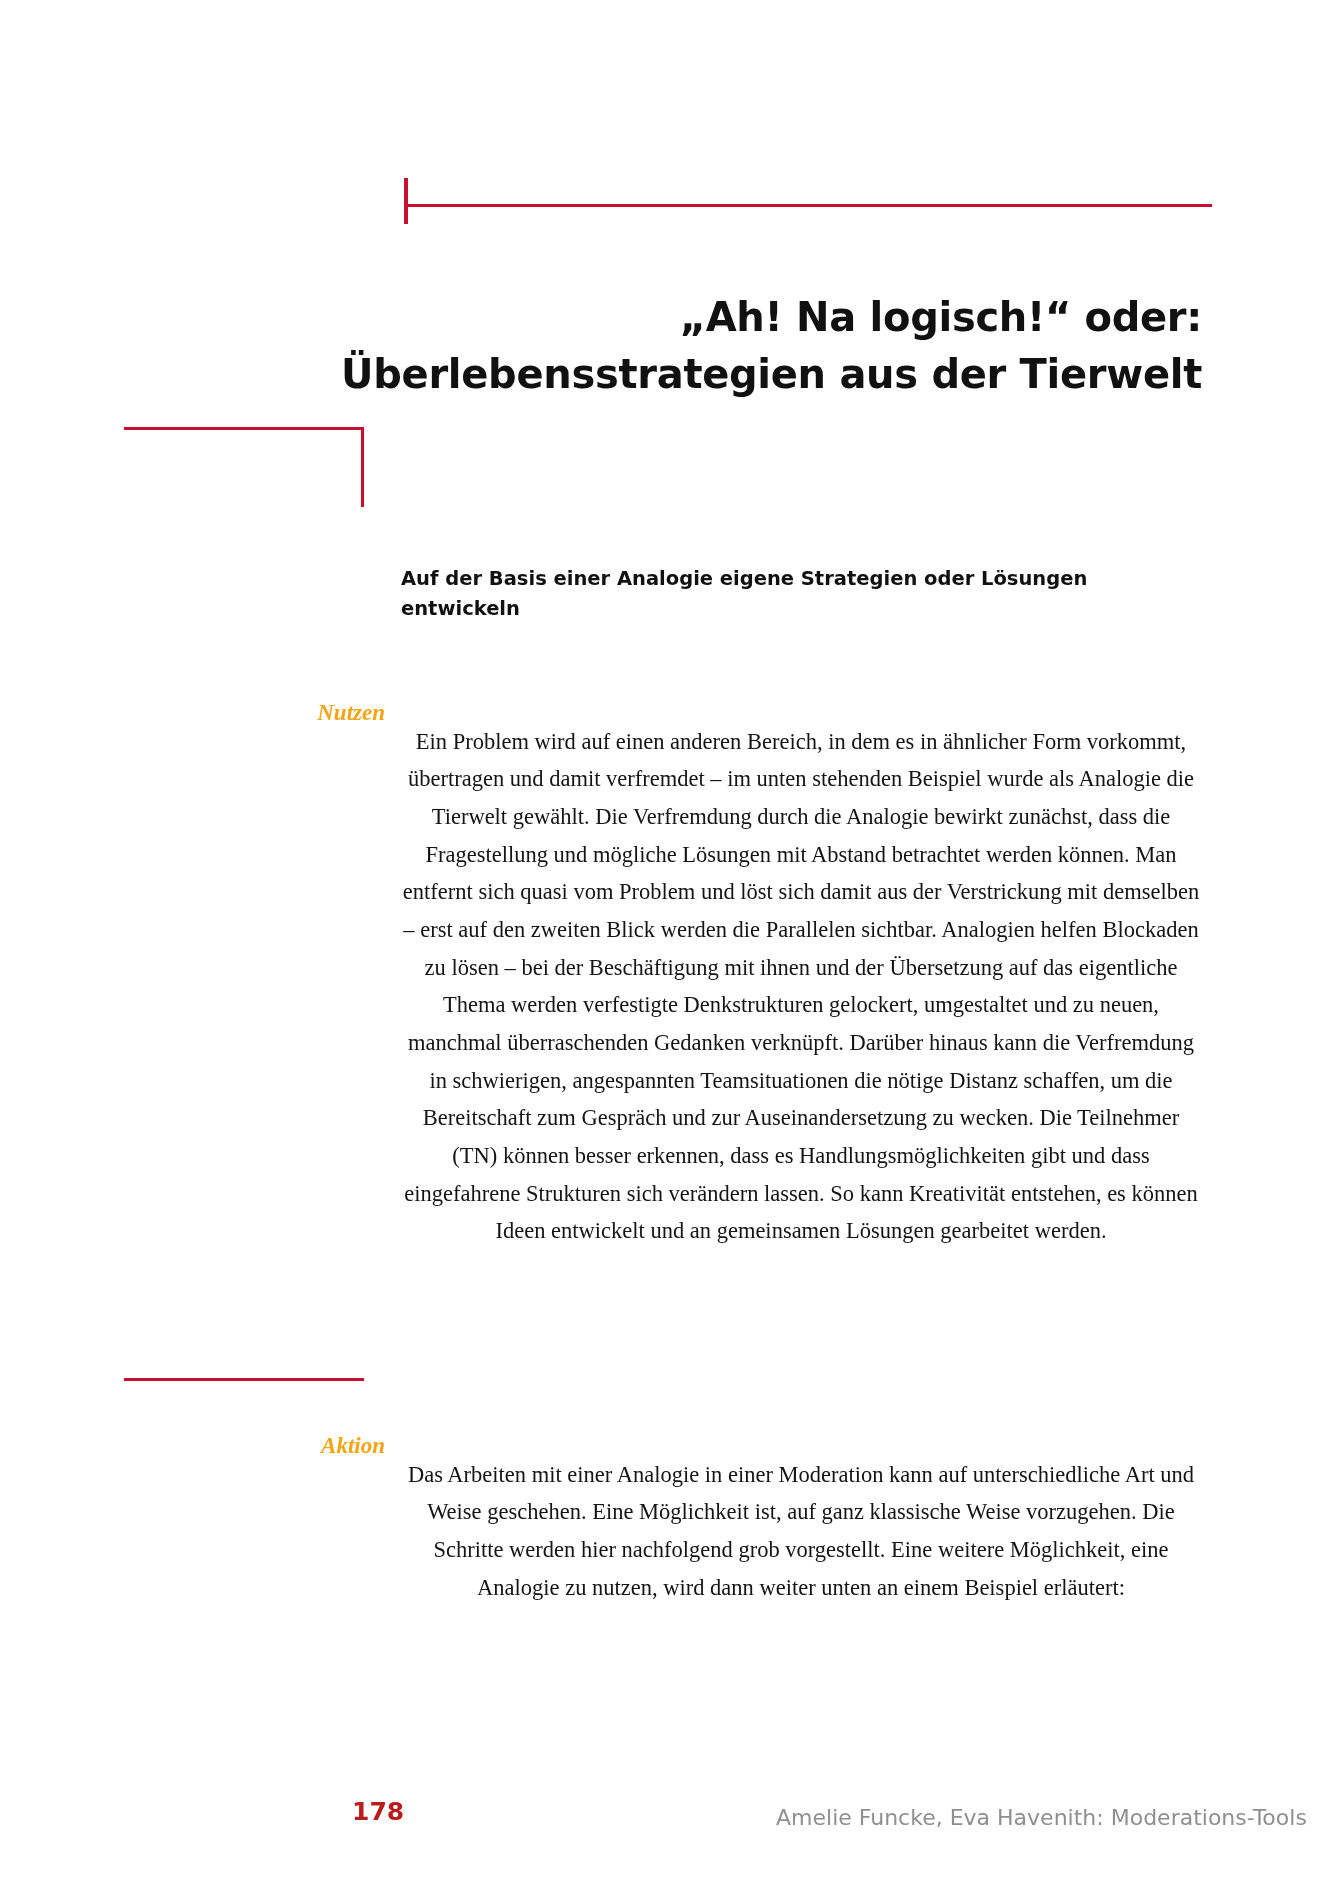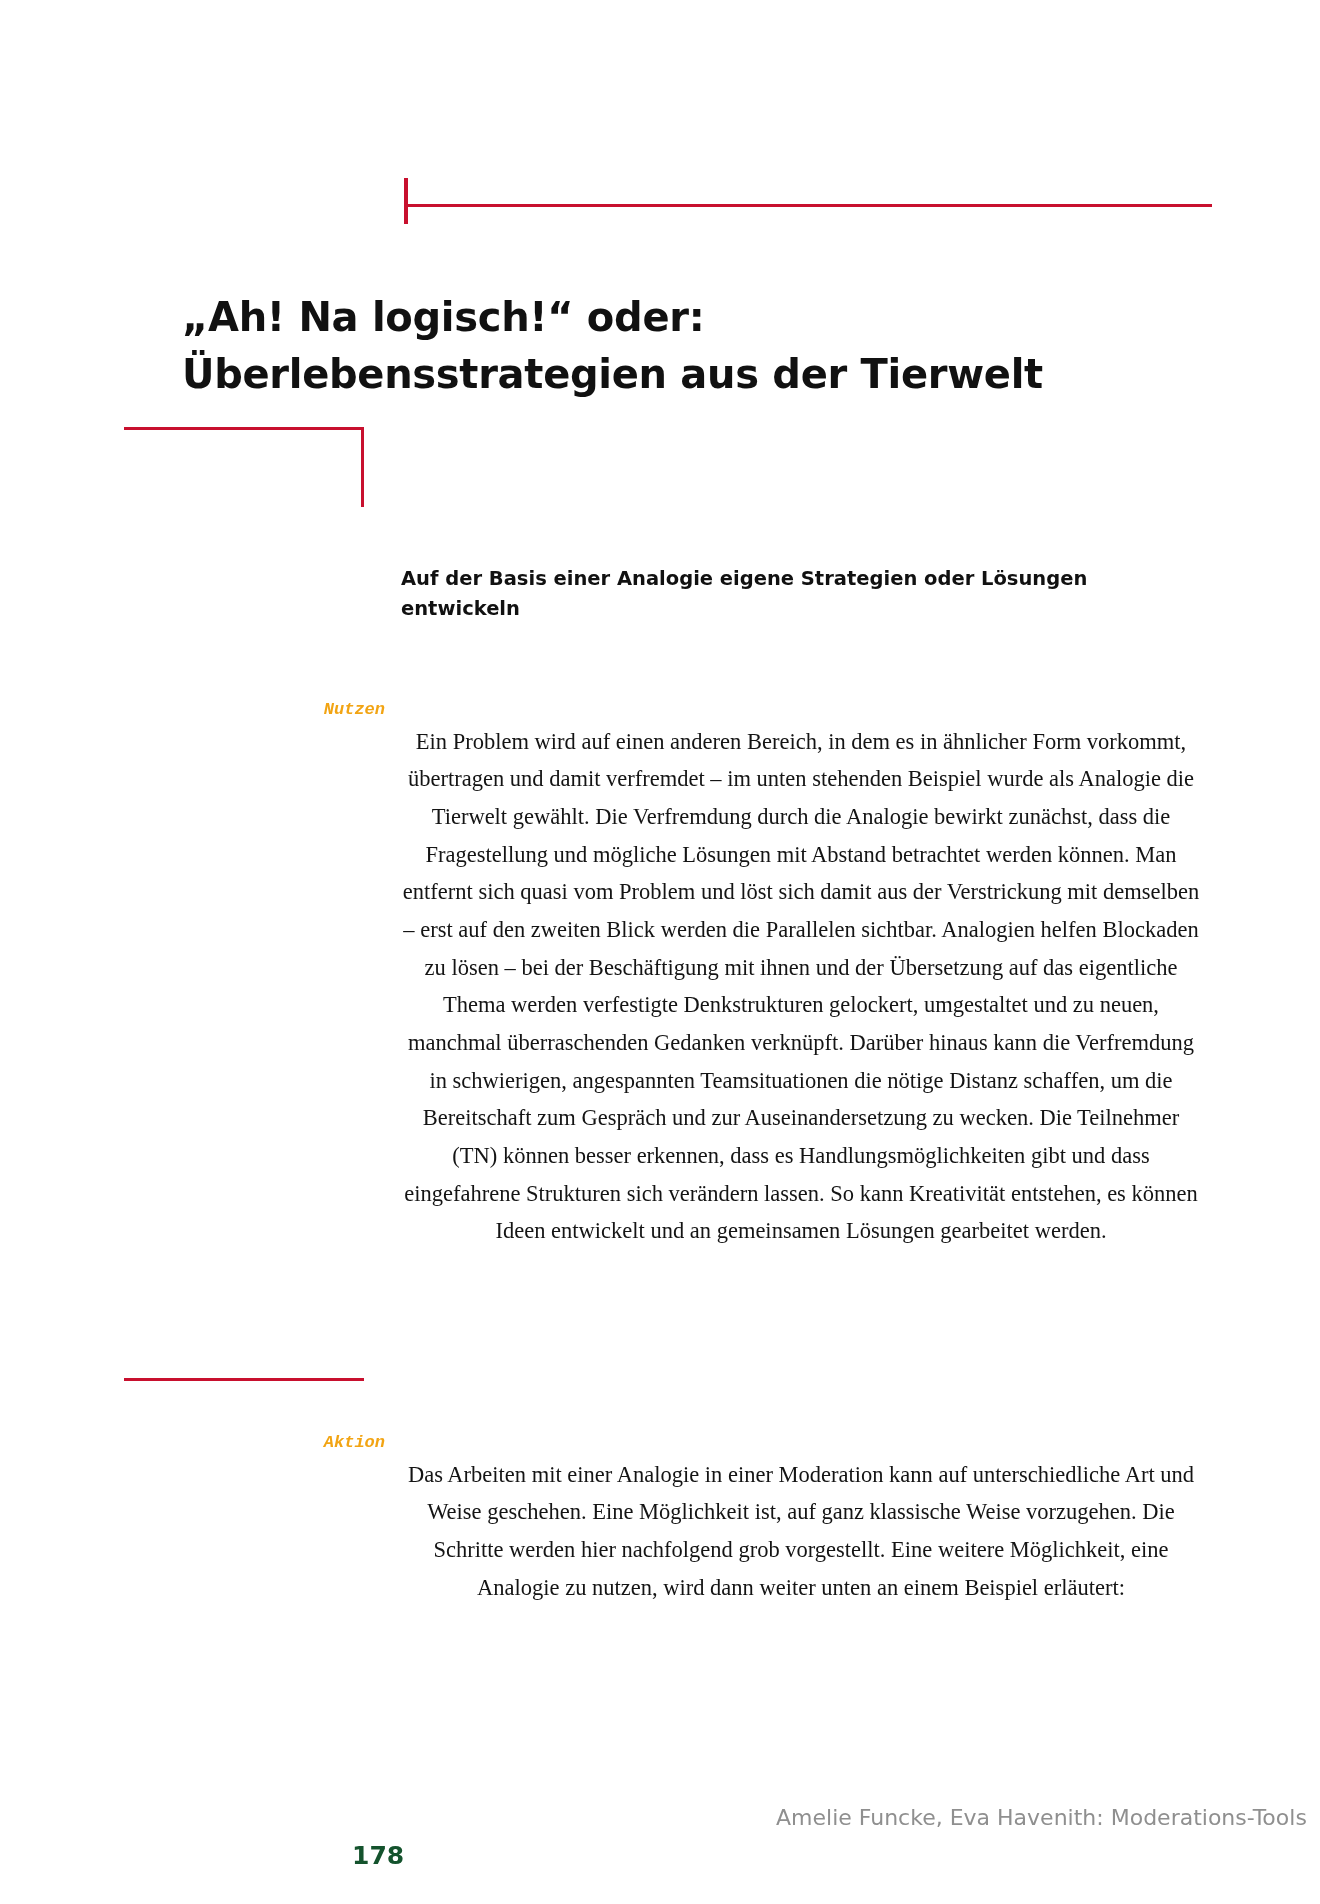--- a/index.html
+++ b/index.html
@@ -68,20 +68,21 @@
     position: absolute;
     left: 182px;
     top: 262px;
     width: 1020px;
     font-family: "DejaVu Sans", sans-serif;
     font-weight: bold;
     font-size: 40px;
     line-height: 1.42;
     letter-spacing: -0.3px;
     color: #111111;
+    text-align: right;
   }
 
   
   .subtitle {
     position: absolute;
     left: 401px;
     top: 548px;
     width: 690px;
     font-family: "DejaVu Sans", sans-serif;
     font-weight: bold;
@@ -93,24 +94,24 @@
   
   .block {
     position: absolute;
   }
   .block .marker {
     position: absolute;
     right: 100%;
     margin-right: 16px;
     top: 0;
     white-space: nowrap;
-    font-family: Liberation Mono, monospace;
+    font-family: Liberation Serif, serif;
     font-style: italic;
     font-weight: bold;
-    font-size: 17px;
+    font-size: 23px;
     color: #f2a413;
   }
   .block .text {
     font-family: "Liberation Serif", serif;
     font-size: 22.5px;
     line-height: 1.675;
     color: #141414;
     text-align: center;
   }
 
@@ -118,22 +119,21 @@
   #block-aktion { left: 401px; top: 1433px; width: 800px; }
 
   
   .page-number {
     position: absolute;
     left: 352px;
     top: 1797px;
     font-family: "DejaVu Sans", sans-serif;
     font-weight: bold;
     font-size: 25px;
-    color: #14532d;
-    margin-top: 44px;
+    color: #b91c1c;
   }
   .footer-credit {
     position: absolute;
     left: 776px;
     top: 1805px;
     font-family: "DejaVu Sans", sans-serif;
     font-size: 22px;
     color: #8f8f8f;
     white-space: nowrap;
   }

